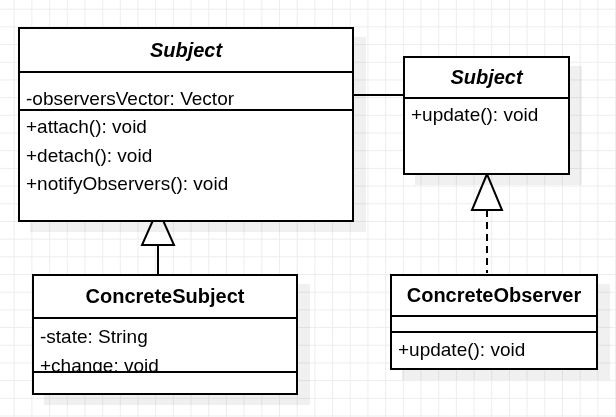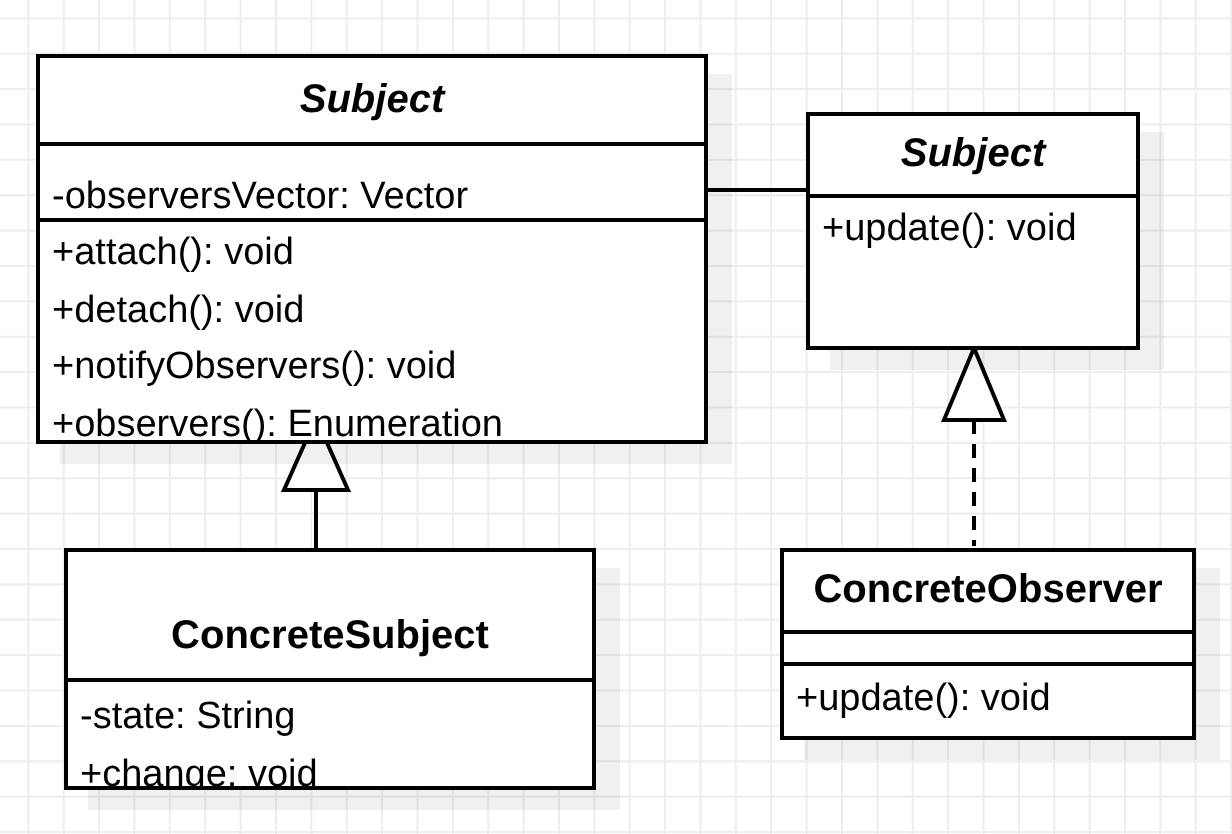--- a/index.html
+++ b/index.html
@@ -61,33 +61,32 @@
 
   <div class="uml-class" style="left:18px;top:27px;width:336px;height:195px;">
     <div class="uml-title abstract" style="height:42px;">Subject</div>
     <div class="uml-compartment center-one" style="height:38px;">
       <span class="uml-line">-observersVector: Vector</span>
     </div>
     <div class="uml-compartment" style="height:113px;">
       <div class="uml-line">+attach(): void</div>
       <div class="uml-line">+detach(): void</div>
       <div class="uml-line">+notifyObservers(): void</div>
-      <div class="uml-line">+observers(): Enumeration</div>
     </div>
   </div>
 
   <div class="uml-class" style="left:403px;top:56px;width:167px;height:119px;">
     <div class="uml-title abstract" style="height:39px;">Subject</div>
     <div class="uml-compartment" style="height:76px;">
       <div class="uml-line">+update(): void</div>
     </div>
   </div>
 
   <div class="uml-class" style="left:32px;top:274px;width:266px;height:121px;">
-    <div class="uml-title" style="height:41px;margin-top:22px;">ConcreteSubject</div>
+    <div class="uml-title" style="height:41px;">ConcreteSubject</div>
     <div class="uml-compartment" style="height:54px;padding-top:4px;">
       <div class="uml-line">-state: String</div>
       <div class="uml-line">+change: void</div>
     </div>
     <div class="uml-compartment" style="height:13px;"></div>
   </div>
 
   <div class="uml-class" style="left:390px;top:274px;width:208px;height:96px;">
     <div class="uml-title" style="height:39px;">ConcreteObserver</div>
     <div class="uml-compartment" style="height:16px;"></div>

